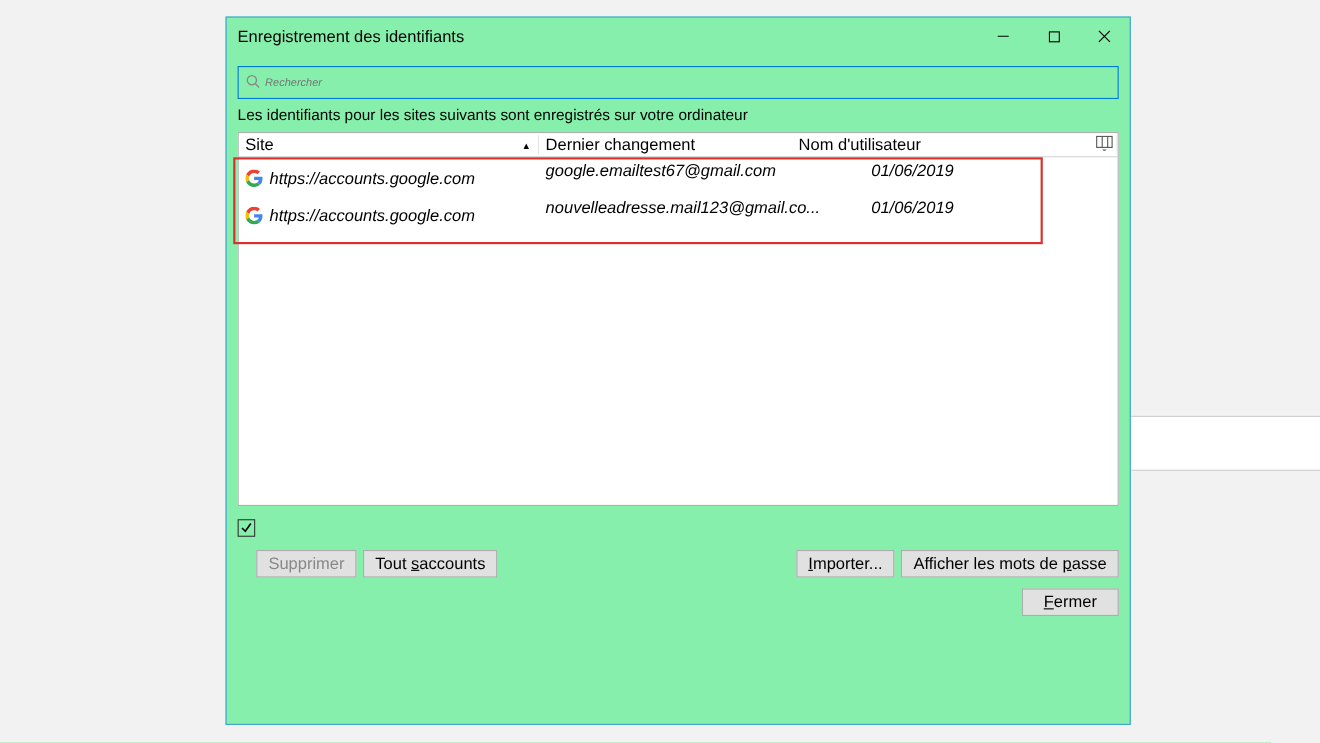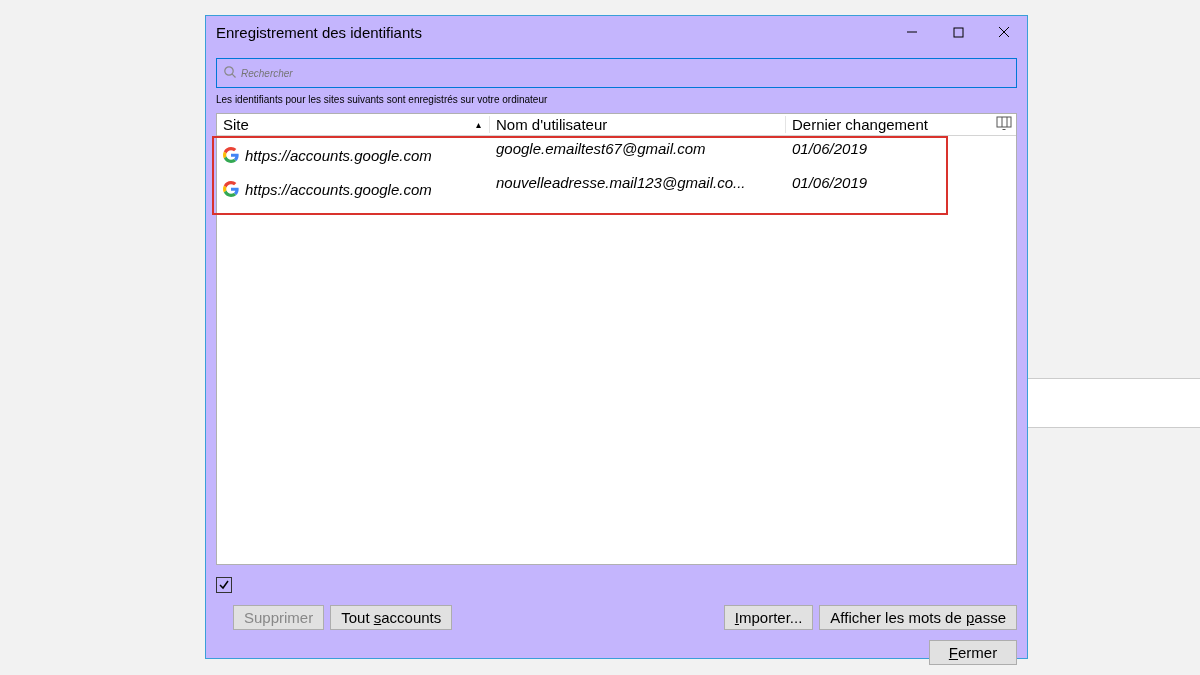--- a/index.html
+++ b/index.html
@@ -22,21 +22,21 @@
       background: #fff;
       border-top: 1px solid #ccc;
       border-bottom: 1px solid #ccc;
     }
     .dialog {
       position: absolute;
       left: 205px;
       top: 15px;
       width: 823px;
       height: 644px;
-      background: #c4b5fd;
+      background: #86efac;
       border: 1px solid #3a9fd8;
       display: flex;
       flex-direction: column;
     }
     .titlebar {
       height: 34px;
       display: flex;
       align-items: center;
       padding-left: 10px;
     }
@@ -71,25 +71,25 @@
       outline: none;
       flex: 1;
       font-size: 10px;
       font-style: italic;
       color: #666;
       background: transparent;
     }
     .description {
       margin-top: 6px;
       margin-bottom: 2px;
-      font-size: 10px;
+      font-size: 14px;
     }
     .table-area {
       border: 1px solid #b0b0b0;
-      height: 452px;
+      height: 340px;
       margin-top: 6px;
       background: #fff;
       position: relative;
     }
     .table-header {
       display: flex;
       height: 22px;
       border-bottom: 1px solid #d4d4d4;
       font-size: 15px;
       align-items: center;
@@ -188,25 +188,25 @@
     </div>
 
     <div class="description">Les identifiants pour les sites suivants sont enregistrés sur votre ordinateur</div>
 
     <div class="table-area">
       <div class="table-header">
         <div class="th th-site">
           <span>Site</span>
           <span class="sort-caret">▴</span>
         </div>
+        <div class="th th-date">
+          <span>Dernier changement</span>
+        </div>
         <div class="th th-user">
           <span>Nom d'utilisateur</span>
-        </div>
-        <div class="th th-date">
-          <span>Dernier changement</span>
         </div>
       </div>
       <div class="col-picker">
         <svg width="16" height="14" viewBox="0 0 16 14">
             <rect x="1" y="1" width="14" height="10" fill="none" stroke="#555" stroke-width="1"></rect>
             <line x1="6" y1="1" x2="6" y2="11" stroke="#555" stroke-width="1"></line>
             <line x1="11" y1="1" x2="11" y2="11" stroke="#555" stroke-width="1"></line>
             <polygon points="6,13 10,13 8,15" fill="#555"></polygon>
           </svg>
       </div>

